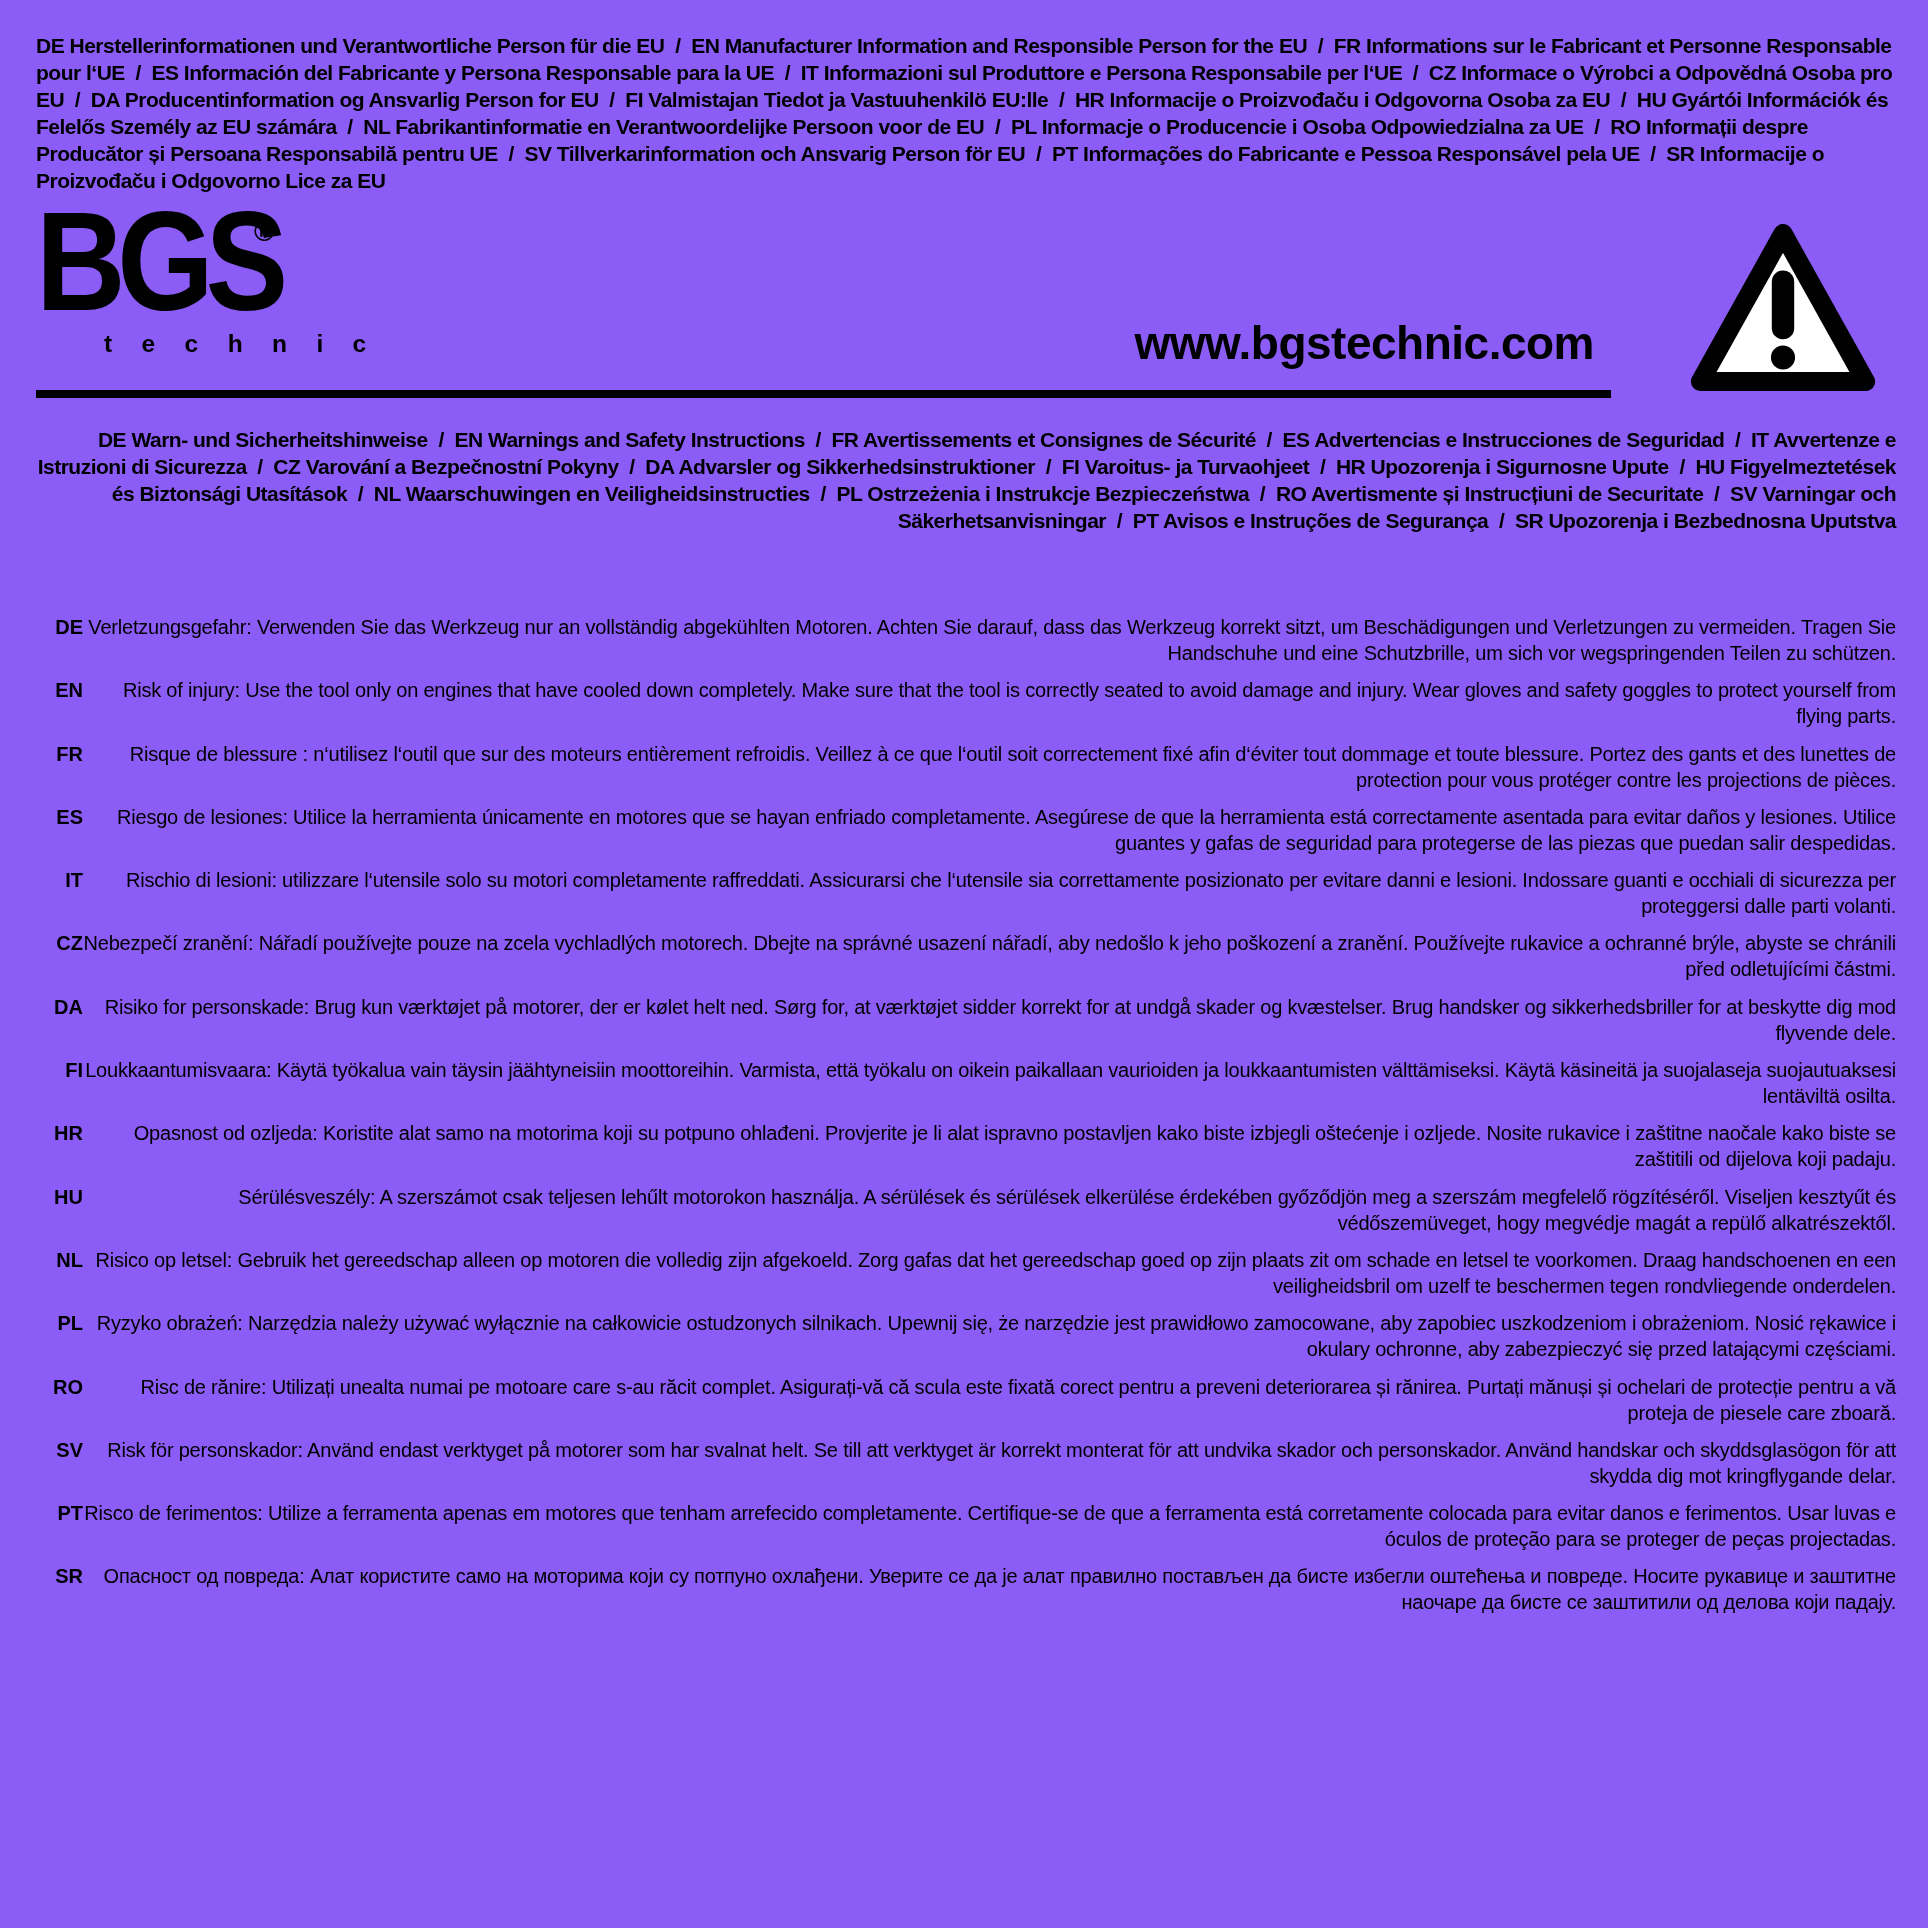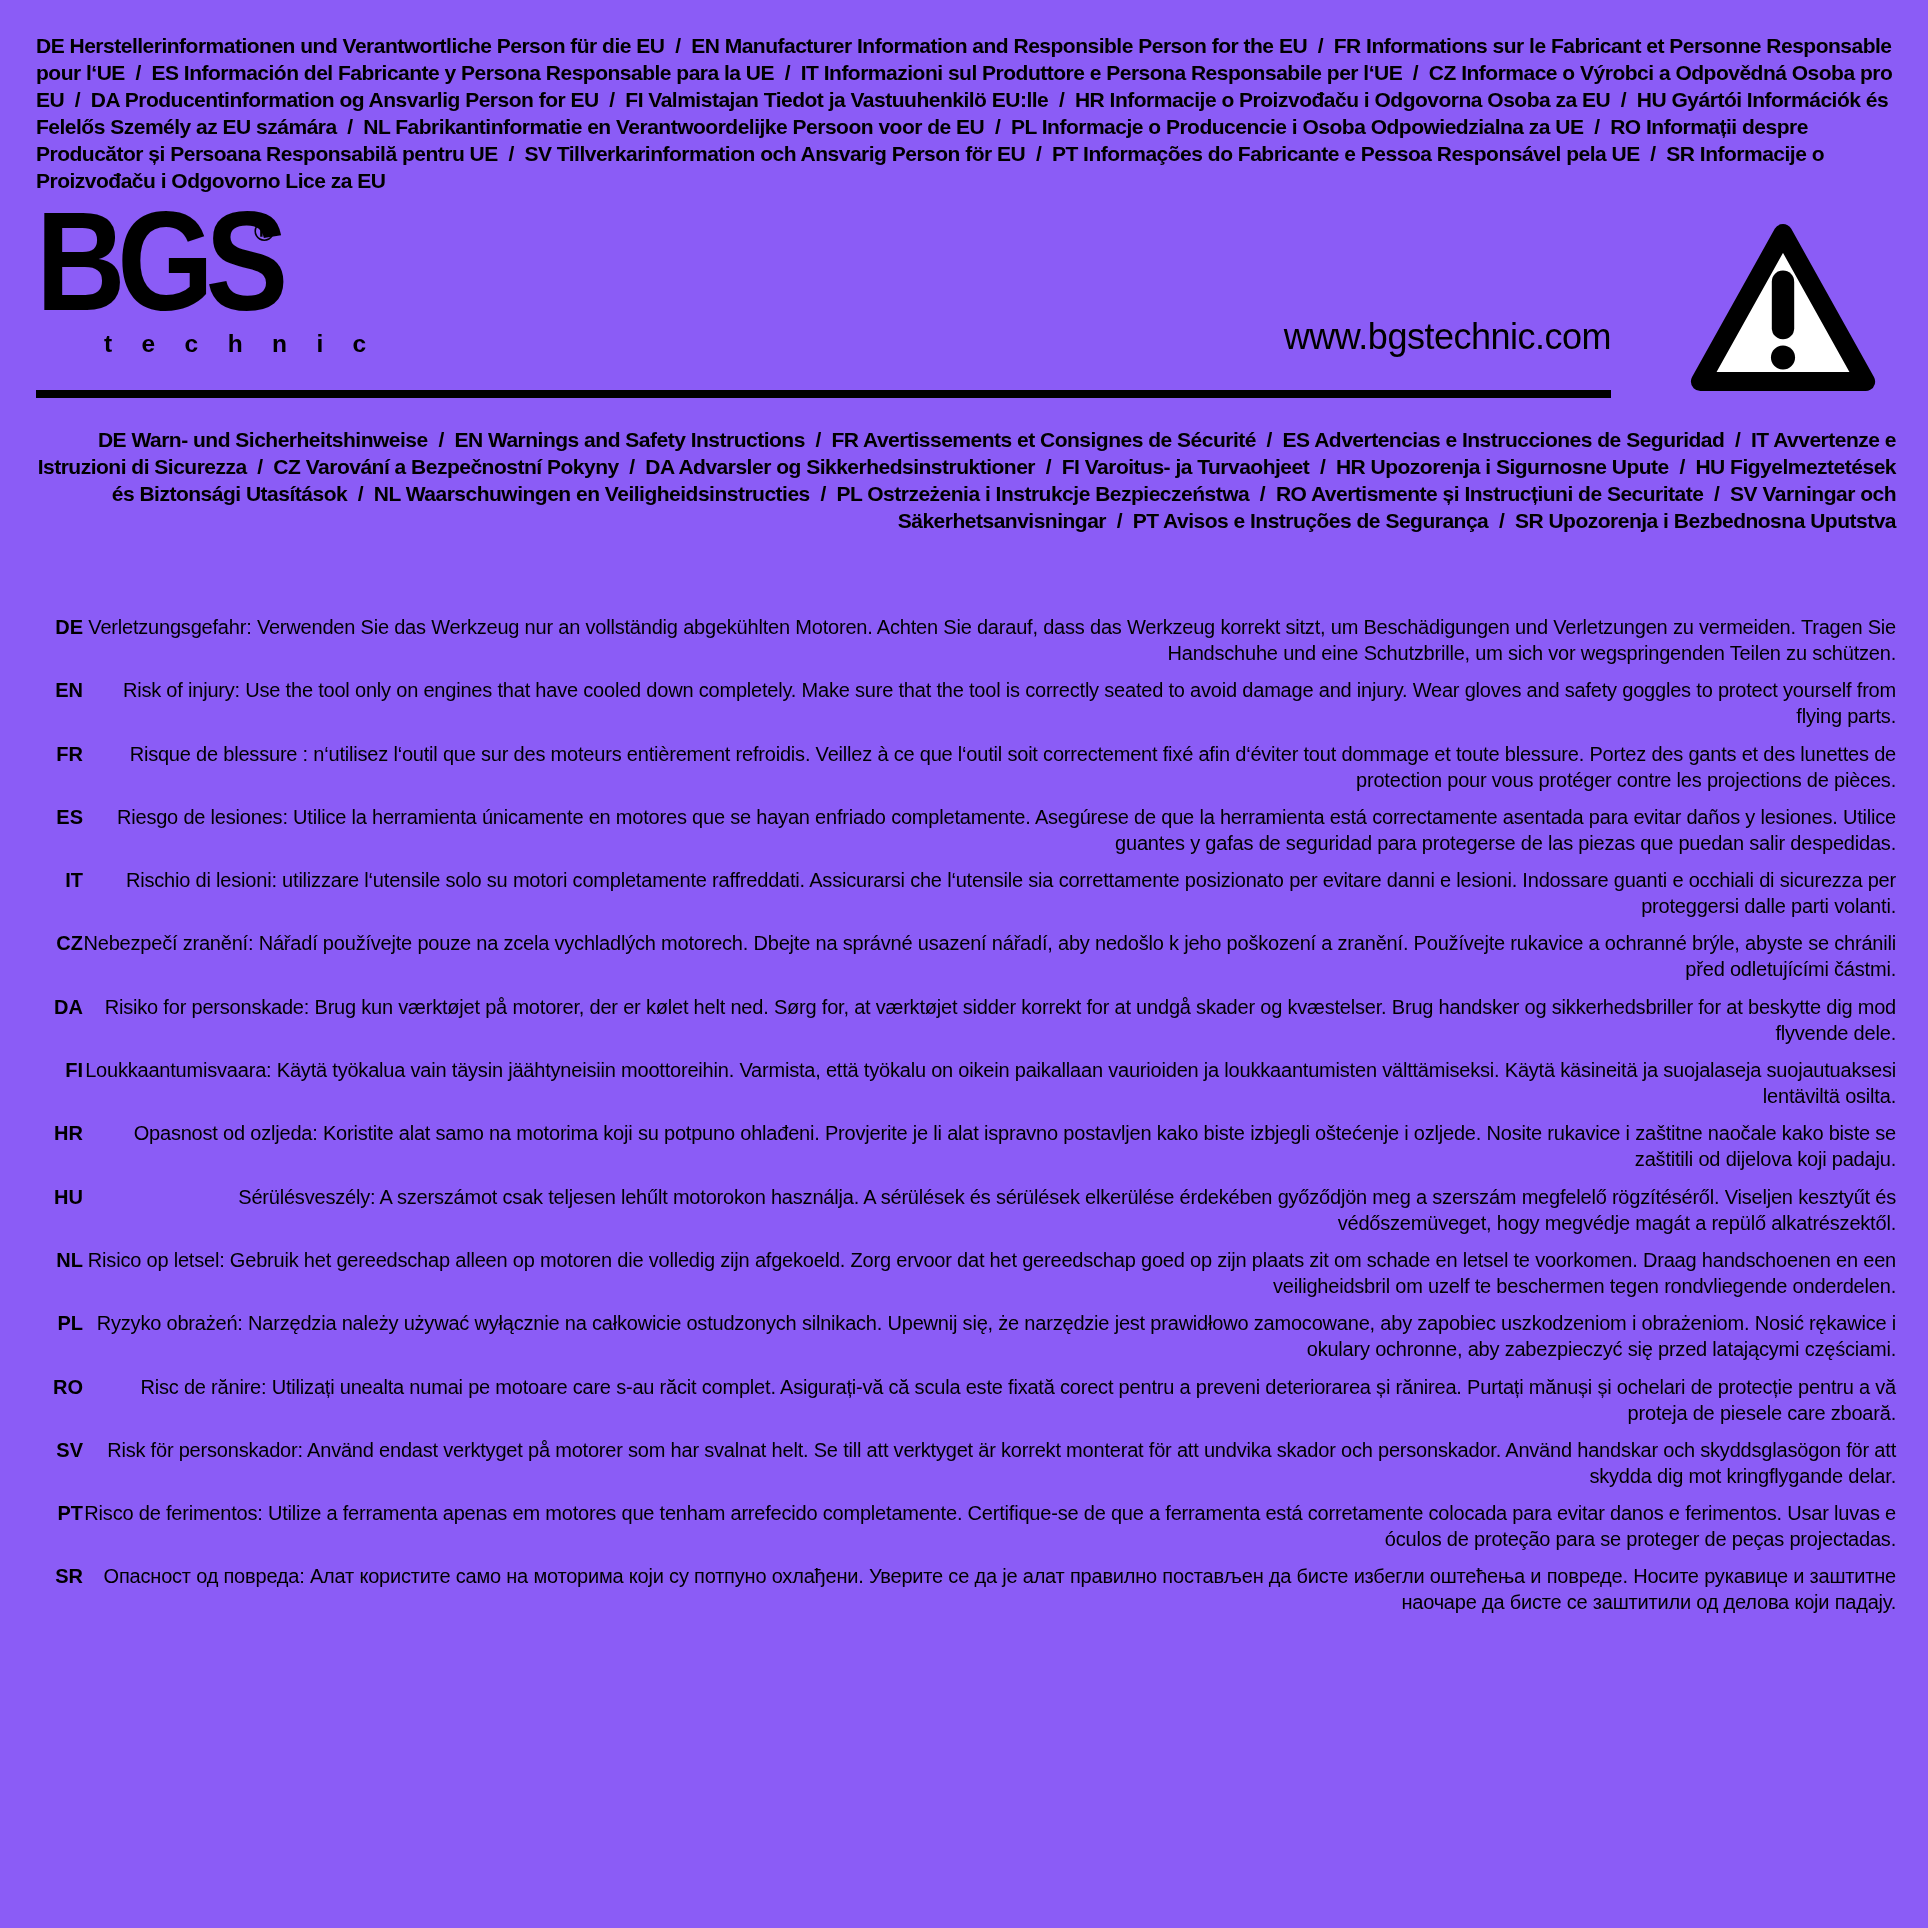--- a/index.html
+++ b/index.html
@@ -17,21 +17,21 @@
   
   .logo{position:absolute;left:36px;top:207px;width:247px;}
   .logo-main{font-weight:bold;font-size:141px;line-height:0.78;
     letter-spacing:-9.4px;transform:scaleX(0.88);transform-origin:left top;
     white-space:nowrap;}
   .logo-reg{position:absolute;left:218px;top:9.4px;font-size:28px;font-weight:bold;letter-spacing:0;}
   .logo-sub{font-weight:bold;font-size:24.5px;letter-spacing:11.3px;margin-top:13px;padding-left:68px;white-space:nowrap;}
 
   .addr-col{position:absolute;left:328px;top:250px;font-size:26px;line-height:34px;}
   .contact-col{position:absolute;left:626px;top:250px;font-size:26px;line-height:34px;}
-  .website{position:absolute;right:317px;top:316px;font-size:36px;font-weight:normal;letter-spacing:-0.5px;}
+  .website{position:absolute;right:334px;top:316px;font-size:46px;font-weight:bold;letter-spacing:-0.5px;}
 
   .warning-triangle{position:absolute;left:1690px;top:220px;width:186px;height:175px;}
 
   .rule{position:absolute;left:36px;top:390px;width:1575px;height:7.5px;background:#000;}
 
   
   .warnings-header{
     position:absolute;left:36px;top:426px;width:1860px;
     font-size:21px;font-weight:bold;line-height:27px;
     letter-spacing:-0.5px;white-space:pre-wrap;margin:0;text-align:right;
@@ -116,21 +116,21 @@
     <div class="warning-text">Opasnost od ozljeda: Koristite alat samo na motorima koji su potpuno ohlađeni. Provjerite je li alat ispravno postavljen kako biste izbjegli oštećenje i ozljede. Nosite rukavice i zaštitne naočale kako biste se zaštitili od dijelova koji padaju.</div>
   </div>
 
   <div class="warning-item">
     <div class="warning-code">HU</div>
     <div class="warning-text">Sérülésveszély: A szerszámot csak teljesen lehűlt motorokon használja. A sérülések és sérülések elkerülése érdekében győződjön meg a szerszám megfelelő rögzítéséről. Viseljen kesztyűt és védőszemüveget, hogy megvédje magát a repülő alkatrészektől.</div>
   </div>
 
   <div class="warning-item">
     <div class="warning-code">NL</div>
-    <div class="warning-text">Risico op letsel: Gebruik het gereedschap alleen op motoren die volledig zijn afgekoeld. Zorg ervoor dat het gereedschap goed op zijn plaats zit om schade en letsel te voorkomen. Draag handschoenen en een veiligheidsbril om uzelf te beschermen tegen rondvliegende onderdelen.</div>
+    <div class="warning-text">Risico op letsel: Gebruik het gereedschap alleen op motoren die volledig zijn afgekoeld. Zorg gafas dat het gereedschap goed op zijn plaats zit om schade en letsel te voorkomen. Draag handschoenen en een veiligheidsbril om uzelf te beschermen tegen rondvliegende onderdelen.</div>
   </div>
 
   <div class="warning-item">
     <div class="warning-code">PL</div>
     <div class="warning-text">Ryzyko obrażeń: Narzędzia należy używać wyłącznie na całkowicie ostudzonych silnikach. Upewnij się, że narzędzie jest prawidłowo zamocowane, aby zapobiec uszkodzeniom i obrażeniom. Nosić rękawice i okulary ochronne, aby zabezpieczyć się przed latającymi częściami.</div>
   </div>
 
   <div class="warning-item">
     <div class="warning-code">RO</div>
     <div class="warning-text">Risc de rănire: Utilizați unealta numai pe motoare care s-au răcit complet. Asigurați-vă că scula este fixată corect pentru a preveni deteriorarea și rănirea. Purtați mănuși și ochelari de protecție pentru a vă proteja de piesele care zboară.</div>

